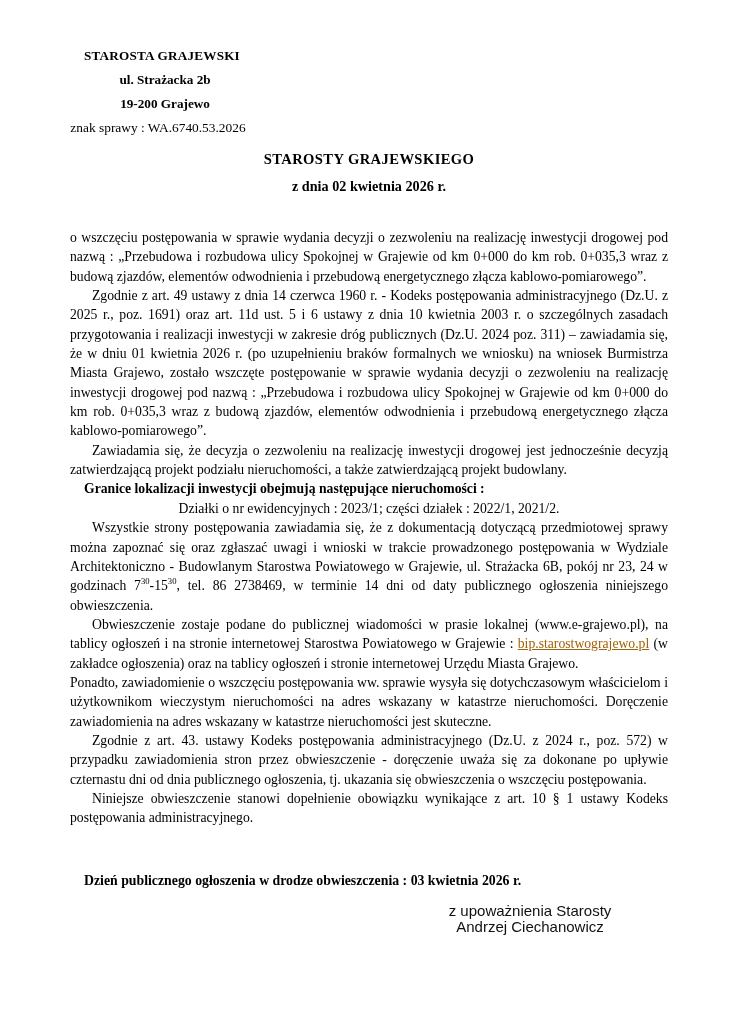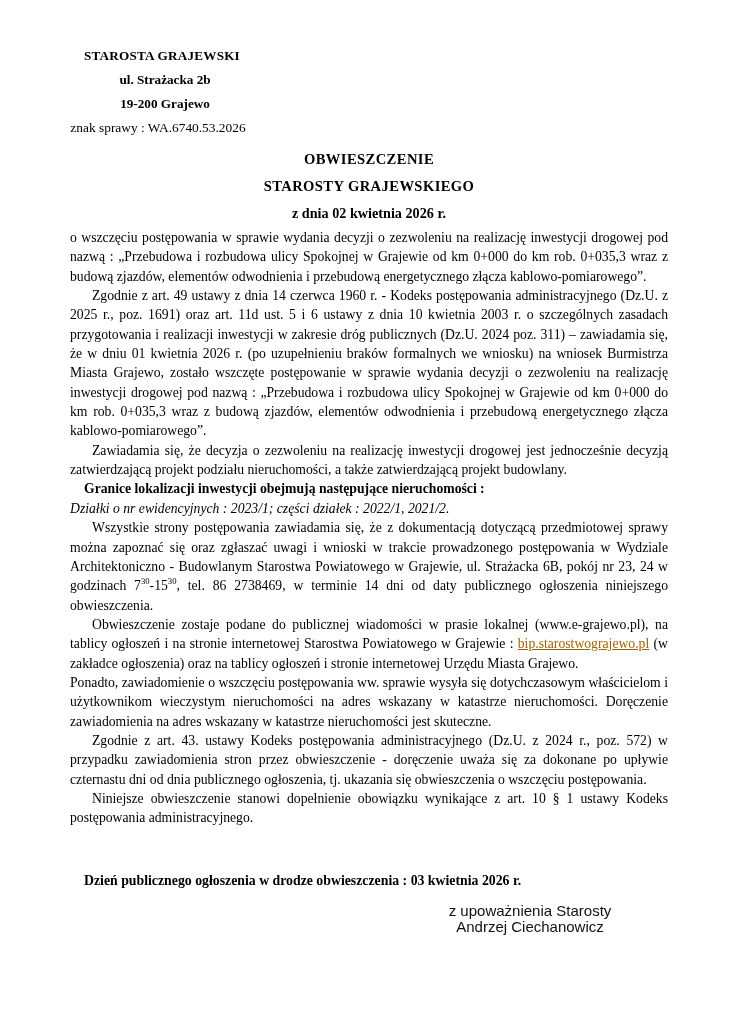--- a/index.html
+++ b/index.html
@@ -83,21 +83,21 @@
     text-justify: inter-word;
     hyphens: none;
   }
   p.indent { text-indent: 22px; }
   p.noindent { text-indent: 0; }
   .bold-lead {
     font-weight: bold;
     text-indent: 14px;
     display: block;
   }
-  p.flush { text-align: left; font-style: italic; }
+  p.flush { text-align: center; }
   sup {
     font-size: 0.63em;
     vertical-align: super;
     line-height: 0;
   }
   a.doclink {
     color: #a16207;
     text-decoration: underline;
   }
 
@@ -134,21 +134,20 @@
 <div class="page">
 
   <div class="letterhead">
     <div class="lh-line lh-org">STAROSTA GRAJEWSKI</div>
     <div class="lh-line lh-street">ul. Strażacka 2b</div>
     <div class="lh-line lh-city">19-200 Grajewo</div>
     <div class="lh-ref">znak sprawy : WA.6740.53.2026</div>
   </div>
 
   <div class="title-block">
-    <div class="t-line t-obw">OBWIESZCZENIE</div>
     <div class="t-line t-sta">STAROSTY GRAJEWSKIEGO</div>
     <div class="t-line t-dat">z dnia  02  kwietnia 2026 r.</div>
   </div>
 
   <div class="body-block">
 
     <p class="para noindent">o wszczęciu postępowania w sprawie wydania decyzji o zezwoleniu na realizację inwestycji drogowej pod nazwą : „Przebudowa i rozbudowa ulicy Spokojnej w Grajewie od km 0+000 do km rob. 0+035,3 wraz z budową zjazdów, elementów odwodnienia i przebudową energetycznego złącza kablowo-pomiarowego”.</p>
 
     <p class="para indent">Zgodnie z art. 49 ustawy z dnia 14 czerwca 1960 r. - Kodeks postępowania administracyjnego (Dz.U. z 2025 r., poz. 1691) oraz art. 11d ust. 5 i 6 ustawy z dnia 10 kwietnia 2003 r. o szczególnych zasadach przygotowania i realizacji inwestycji w zakresie dróg publicznych (Dz.U. 2024 poz. 311) – zawiadamia się, że w dniu 01 kwietnia 2026 r. (po uzupełnieniu braków formalnych we wniosku) na wniosek Burmistrza Miasta Grajewo, zostało wszczęte postępowanie w sprawie wydania decyzji o zezwoleniu na realizację inwestycji drogowej pod nazwą : „Przebudowa i rozbudowa ulicy Spokojnej  w Grajewie od km 0+000 do km rob. 0+035,3 wraz z budową zjazdów, elementów odwodnienia i przebudową energetycznego złącza kablowo-pomiarowego”.</p>
 

